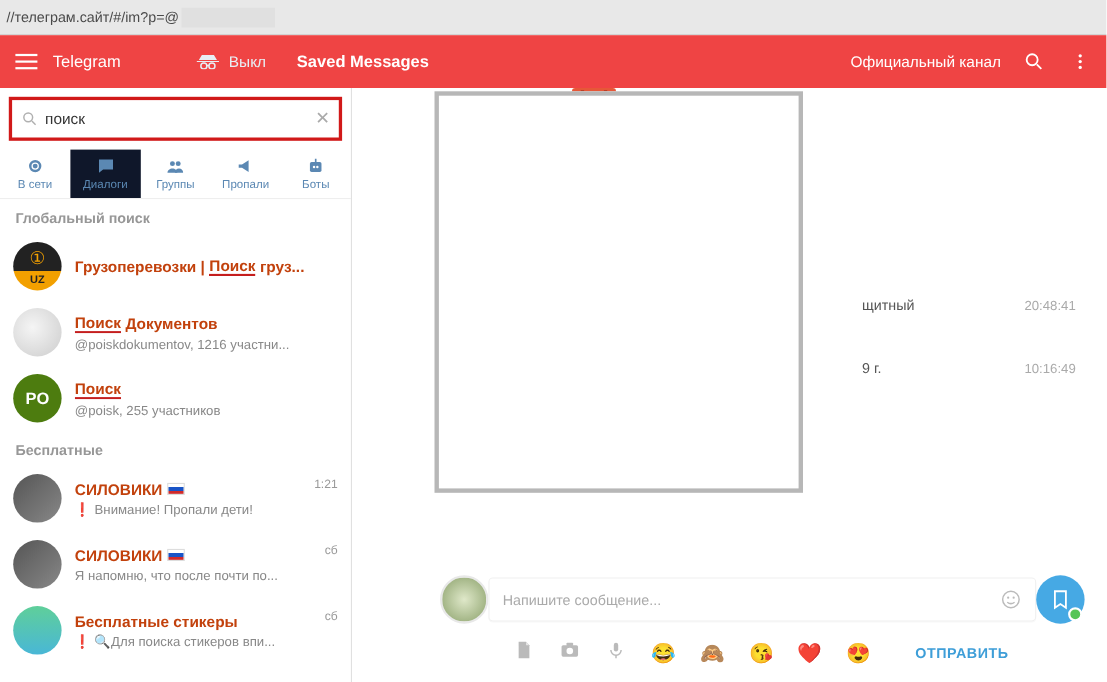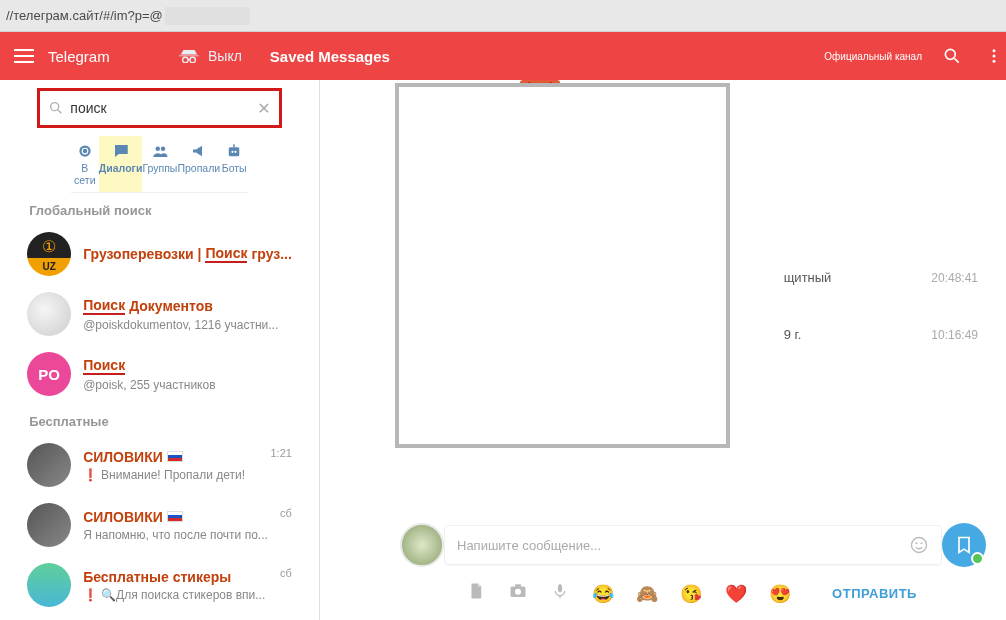--- a/index.html
+++ b/index.html
@@ -12,49 +12,49 @@
   .menu-icon::before, .menu-icon::after, .menu-icon span {
     content: ""; position: absolute; left: 0; right: 0; height: 2px; background: #fff;
   }
   .menu-icon::before { top: 0; }
   .menu-icon span { top: 6px; }
   .menu-icon::after { top: 12px; }
   .brand { font-size: 15px; padding: 0 12px 0 0; min-width: 130px; }
   .incognito { display: flex; align-items: center; gap: 8px; font-size: 14px; color: #e8eef4; }
   .inc-svg { width: 22px; }
   .chat-title { font-size: 15px; font-weight: bold; color: #fff; padding-left: 28px; flex: 1; }
-  .right-head { display: flex; align-items: center; gap: 18px; font-size: 10px; }
+  .right-head { display: flex; align-items: center; gap: 18px; padding-right: 12px; font-size: 14px; }
   .search-head, .dots-head { width: 24px; height: 24px; display: flex; align-items: center; justify-content: center; }
   .body { display: flex; height: calc(620px - 32px - 48px); }
-  .sidebar { width: 320px; border-right: 1px solid #e0e0e0; display: flex; flex-direction: column; overflow: hidden; align-items: center; }
+  .sidebar { width: 320px; border-right: 1px solid #e0e0e0; display: flex; flex-direction: column; overflow: hidden; }
   .search-wrap { padding: 8px; }
   .search-box {
     border: 3px solid #d11919; height: 40px; display: flex; align-items: center; padding: 0 8px; background:#fff;
   }
   .search-box svg { width: 16px; height: 16px; }
   .search-box input { border: 0; outline: 0; font-size: 14px; flex: 1; padding: 0 6px; color: #333; background: transparent; }
   .search-box .clear-x { color: #aaa; font-size: 16px; }
   .tabs { display: flex; border-bottom: 1px solid #eee; }
   .tab { flex: 1; text-align: center; padding: 6px 0 6px; font-size: 10.5px; color: #5b88b3; cursor: pointer; }
-  .tab.active { background: #fef9c3; font-weight: bold; }
+  .tab.active { background: #0f172a; }
   .tab svg { width: 20px; height: 18px; display: block; margin: 0 auto 2px; }
   .results { flex: 1; overflow-y: auto; }
   .section-h { font-size: 13px; font-weight: bold; color: #979797; padding: 10px 14px 6px; }
   .row { display: flex; align-items: center; padding: 6px 12px; height: 60px; }
   .avatar { width: 44px; height: 44px; border-radius: 50%; flex: none; margin-right: 12px; }
   .row-mid { flex: 1; min-width: 0; }
   .row-title { font-size: 14px; font-weight: bold; color: #c2410c; white-space: nowrap; overflow: hidden; text-overflow: ellipsis; display: flex; align-items: center; gap: 4px; }
   .row-sub { font-size: 12px; color: #888; white-space: nowrap; overflow: hidden; text-overflow: ellipsis; margin-top: 3px; }
   .row-time { font-size: 11px; color: #999; align-self: flex-start; margin-top: 6px; }
   .hl { border-bottom: 2px solid #c51e1e; }
   .av-truck { background: linear-gradient(#222 60%, #f2a000 60%); position: relative; }
   .av-truck::after { content: "UZ"; position: absolute; bottom: 4px; left: 0; right: 0; text-align: center; font-size: 10px; font-weight: bold; color: #222; }
   .av-truck::before { content:"①"; color:#f2a000; position:absolute; top:5px; left:0; right:0; text-align:center; font-size:16px;}
   .av-paper { background: radial-gradient(circle at 40% 40%, #f5f5f5, #ccc); }
-  .av-po { background: #ec4899; color:#fff; display:flex; align-items:center; justify-content:center; font-size:15px; font-weight:bold; }
+  .av-po { background: #4d7c0f; color:#fff; display:flex; align-items:center; justify-content:center; font-size:15px; font-weight:bold; }
   .av-sil { background: linear-gradient(135deg,#555,#888); }
   .av-stick { background: linear-gradient(#5fcf9a,#49b7d6); }
   .flag { width: 16px; height: 11px; background: linear-gradient(#fff 33%, #1954c7 33% 66%, #d12a2a 66%); display:inline-block; border:1px solid #ddd;}
   .excl { color:#d62424; font-weight:bold; margin-right:3px;}
   .loupe { display:inline-block; }
   .main { flex: 1; position: relative; background: #fff; }
   .img-frame { position: absolute; left: 75px; top: 3px; width: 335px; height: 365px; border: 4px solid #b7b7b7; background:#fff; }
   .knob { position: absolute; left: 200px; top: 0px; width: 40px; height: 12px; background: #e65738; border-radius: 3px 3px 6px 6px; }
   .knob::before,.knob::after{content:"";position:absolute;top:2px;bottom:2px;width:3px;background:#b03a22;left:8px;}
   .knob::after{left:auto;right:8px;}

